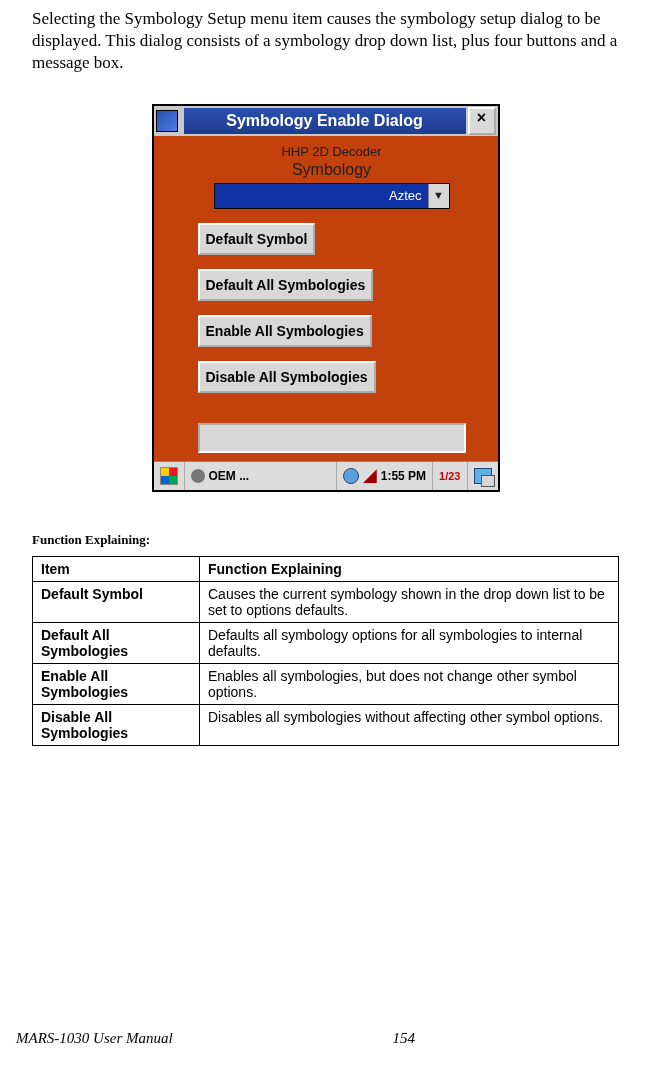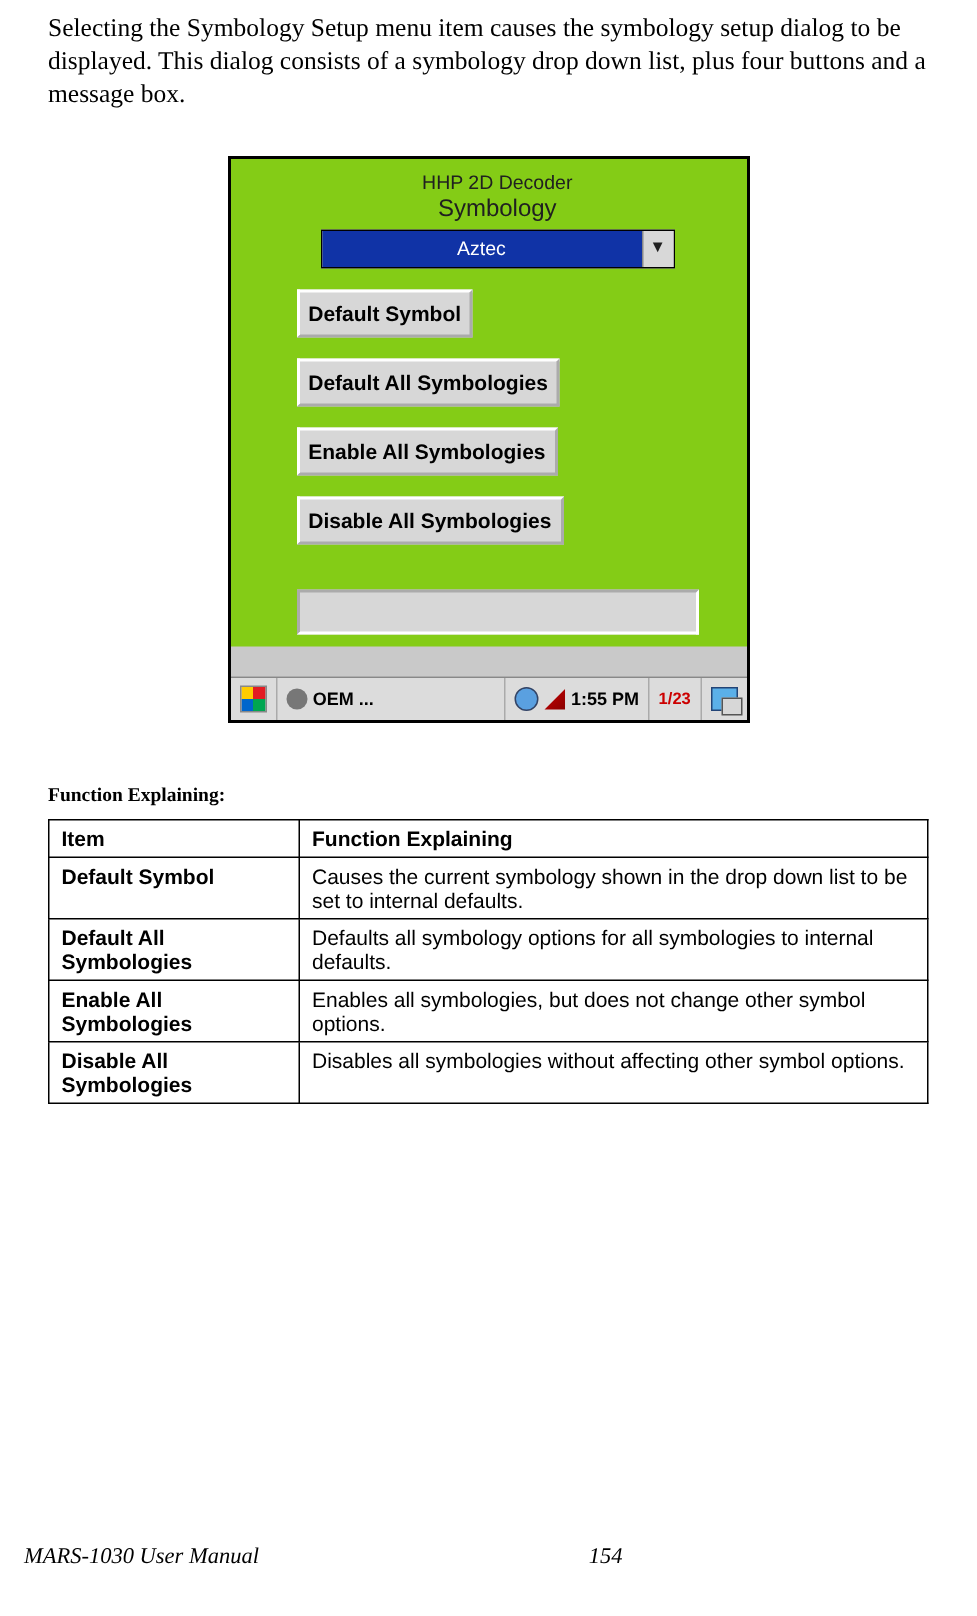--- a/index.html
+++ b/index.html
@@ -68,21 +68,21 @@
     font-family: Arial, sans-serif;
     font-weight: bold;
     font-size: 16px;
     line-height: 18px;
     text-align: center;
     margin-left: 2px;
     cursor: pointer;
   }
   .client {
     padding: 6px 8px 8px 20px;
-    background: #84cc16;
+    background: #c2410c;
     font-family: Tahoma, Arial, sans-serif;
     font-size: 13px;
     color: #202020;
   }
   .hdr-small {
     text-align: center;
     margin: 2px 0 2px 0;
     font-size: 13px;
   }
   .lbl-sym {
@@ -96,20 +96,21 @@
     border: 1px solid #000;
     background: #fff;
     height: 24px;
   }
   .combo .sel {
     flex: 1;
     background: #1033a6;
     color: #fff;
     font-size: 13px;
     padding: 4px 6px;
+    text-align: right;
   }
   .combo .arrow {
     width: 20px;
     background: #d8d8d8;
     border-left: 1px solid #888;
     text-align: center;
     line-height: 22px;
     font-size: 11px;
   }
   .win-btn {
@@ -132,21 +133,21 @@
   }
   .taskbar {
     display: flex;
     align-items: flex-start;
     height: 28px;
     background: #dcdcdc;
     border-top: 1px solid #888;
     font-family: Tahoma, Arial, sans-serif;
     font-weight: bold;
     font-size: 12px;
-    margin-top: 20px;
+    margin-top: 0;
   }
   .tb-chunk {
     display: flex;
     align-items: center;
     gap: 4px;
     padding: 0 6px;
     height: 100%;
     border-right: 1px solid #aaa;
   }
   .flag {
@@ -202,20 +203,27 @@
 </head>
 <body>
 
 <div class="page">
 
 
   <p class="body">Selecting the Symbology Setup menu item causes the symbology setup dialog to be displayed. This dialog consists of a symbology drop down list, plus four buttons and a message box.</p>
 
   <div class="fig-wrap">
     <div class="dlg-frame">
+      <div class="titlebar">
+        <div class="sysicon"></div>
+        <div class="title">Symbology Enable Dialog</div>
+        <div class="closebtn">
+          <span>×</span>
+        </div>
+      </div>
       <div class="client">
         <div class="hdr-small">HHP 2D Decoder</div>
         <div class="lbl-sym">Symbology</div>
         <div class="combo">
           <div class="sel">Aztec</div>
           <div class="arrow">▼</div>
         </div>
         <button class="win-btn">Default Symbol</button>
         <button class="win-btn">Default All Symbologies</button>
         <button class="win-btn">Enable All Symbologies</button>
@@ -248,21 +256,21 @@
   <div class="func-heading">Function Explaining:</div>
 
   <table class="func">
     <tbody>
         <tr>
       <th>Item</th>
       <th>Function Explaining</th>
     </tr>
     <tr>
       <td class="item">Default Symbol</td>
-      <td>Causes the current symbology shown in the drop down list to be set to internal defaults.</td>
+      <td>Causes the current symbology shown in the drop down list to be set to options defaults.</td>
     </tr>
     <tr>
       <td class="item">Default All Symbologies</td>
       <td>Defaults all symbology options for all symbologies to internal defaults.</td>
     </tr>
     <tr>
       <td class="item">Enable All Symbologies</td>
       <td>Enables all symbologies, but does not change other symbol options.</td>
     </tr>
     <tr>

